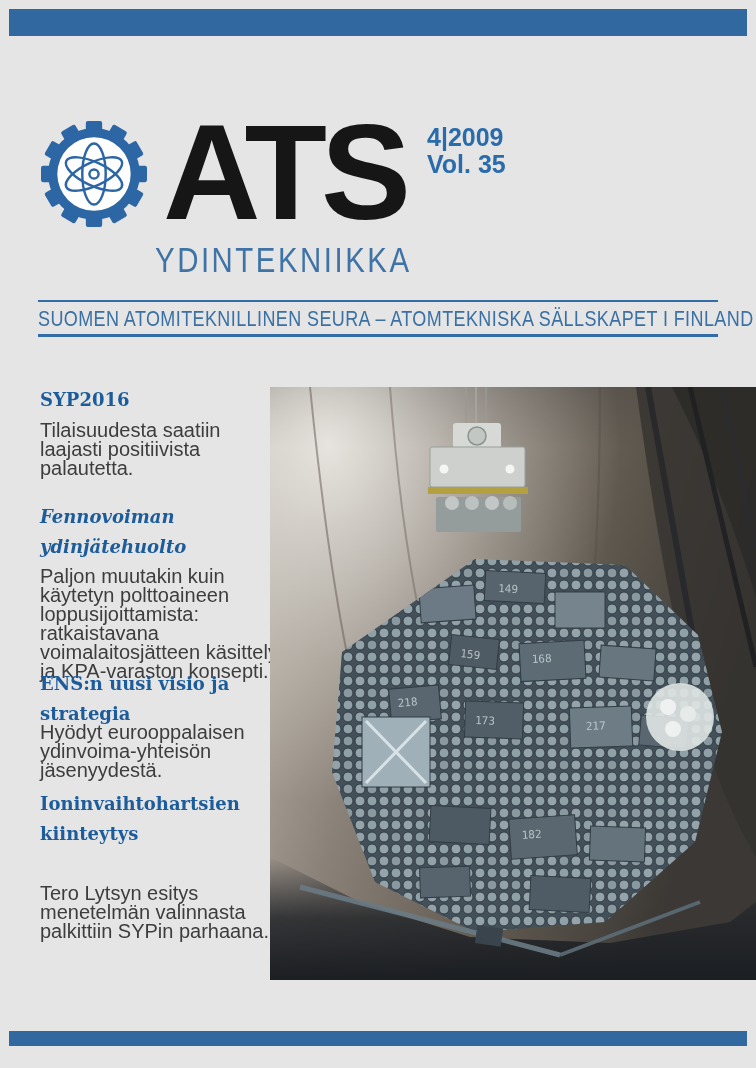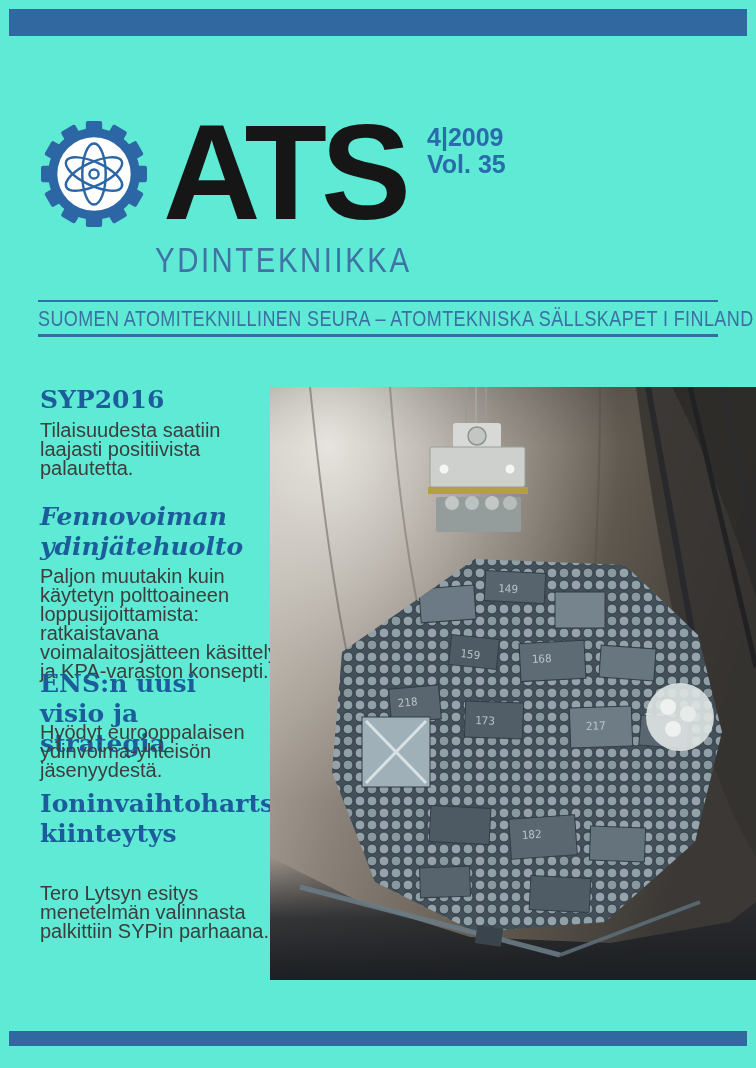--- a/index.html
+++ b/index.html
@@ -1,17 +1,17 @@
 <!DOCTYPE html>
 <html><head>
 <meta charset="utf-8">
 <style>
   html,body{margin:0;padding:0;background:#ffffff;}
   .page{
-    position:relative;width:756px;height:1068px;background:#5eead4;overflow:hidden;
+    position:relative;width:756px;height:1068px;background:#e5e5e5;overflow:hidden;
     font-family:"Liberation Sans",sans-serif;
   }
   .bar{position:absolute;left:9px;width:738px;background:#30689f;}
   .bar.top{top:9px;height:27px;}
   .bar.bottom{top:1031px;height:15px;}
 
   .logo{position:absolute;left:41px;top:121px;width:106px;height:106px;}
 
   .masthead-title{
     position:absolute;left:163px;top:105px;
@@ -33,21 +33,21 @@
   .rule.r2{top:334px;height:3px;}
   .org-line{
     position:absolute;left:38px;top:306px;width:900px;
     color:#3a70a4;font-size:22.5px;letter-spacing:0.5px;white-space:nowrap;
     transform:scaleX(0.80);transform-origin:left top;
   }
 
   .story{position:absolute;left:40px;}
   .story-title{
     font-family:"DejaVu Serif",serif;font-weight:bold;color:#1d5c9b;
-    font-size:25px;line-height:30px;width:238px;margin:0;
+    font-size:18px;line-height:30px;width:238px;margin:0;
   }
   .story-summary{
     color:#3d3d3d;font-size:20px;line-height:19px;width:240px;margin:0;
   }
   .s1t{top:385px;} .s1b{top:421px;}
   .s2t{top:502px;font-style:italic;} .s2b{top:567px;}
   .s3t{top:663px;margin-top:6px;} .s3t .story-title{width:200px;} .s3b{top:723px;}
   .s4t{top:789px;} .s4b{top:884px;}
 
   .cover-photo{position:absolute;left:270px;top:387px;width:486px;height:593px;}

